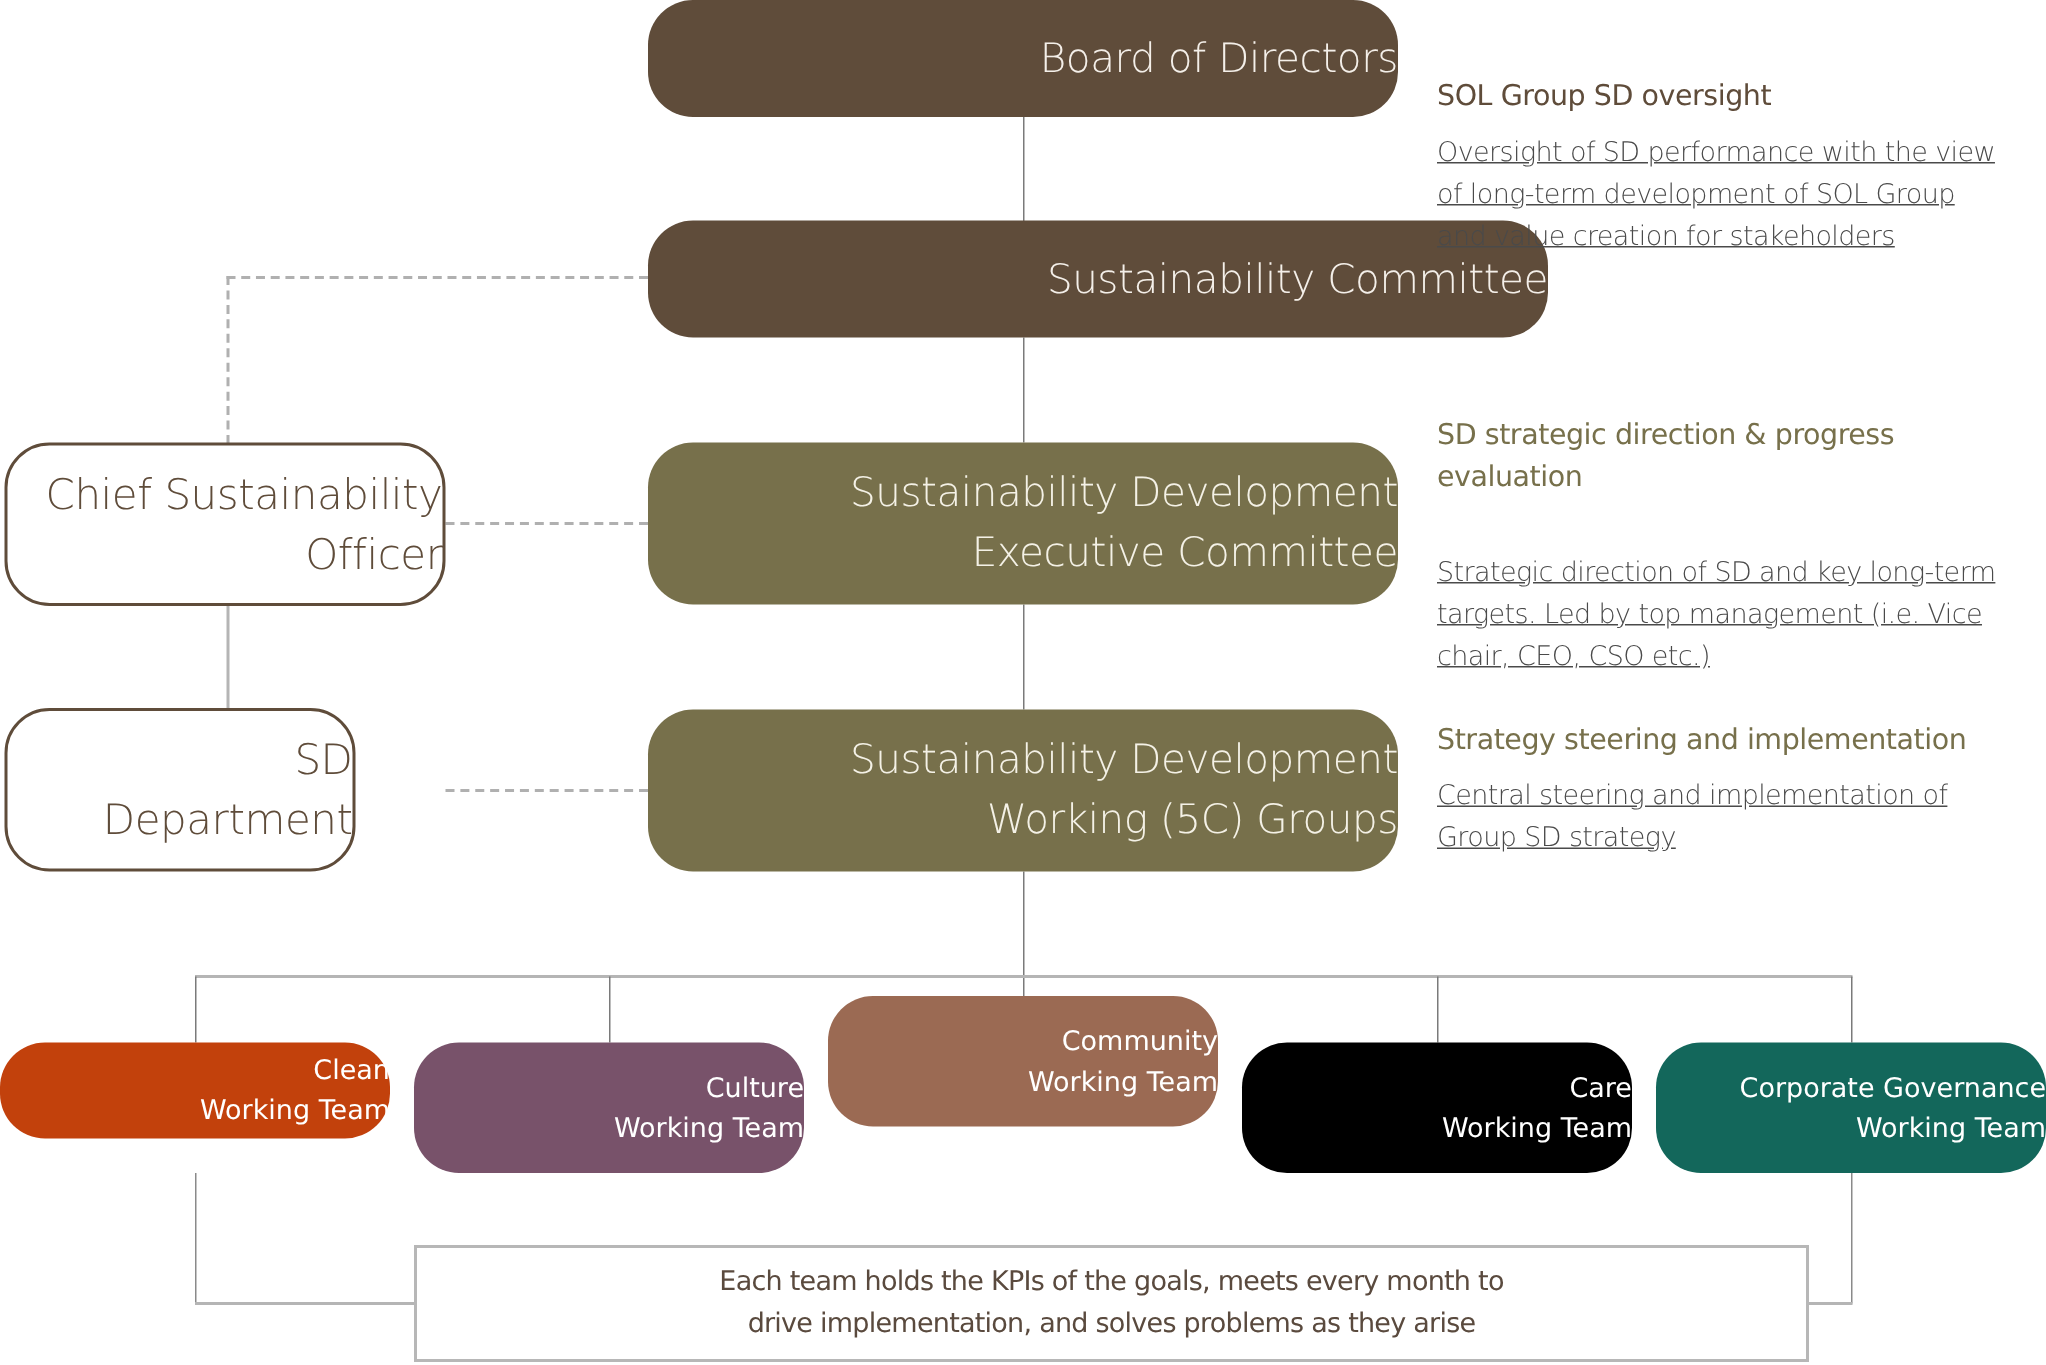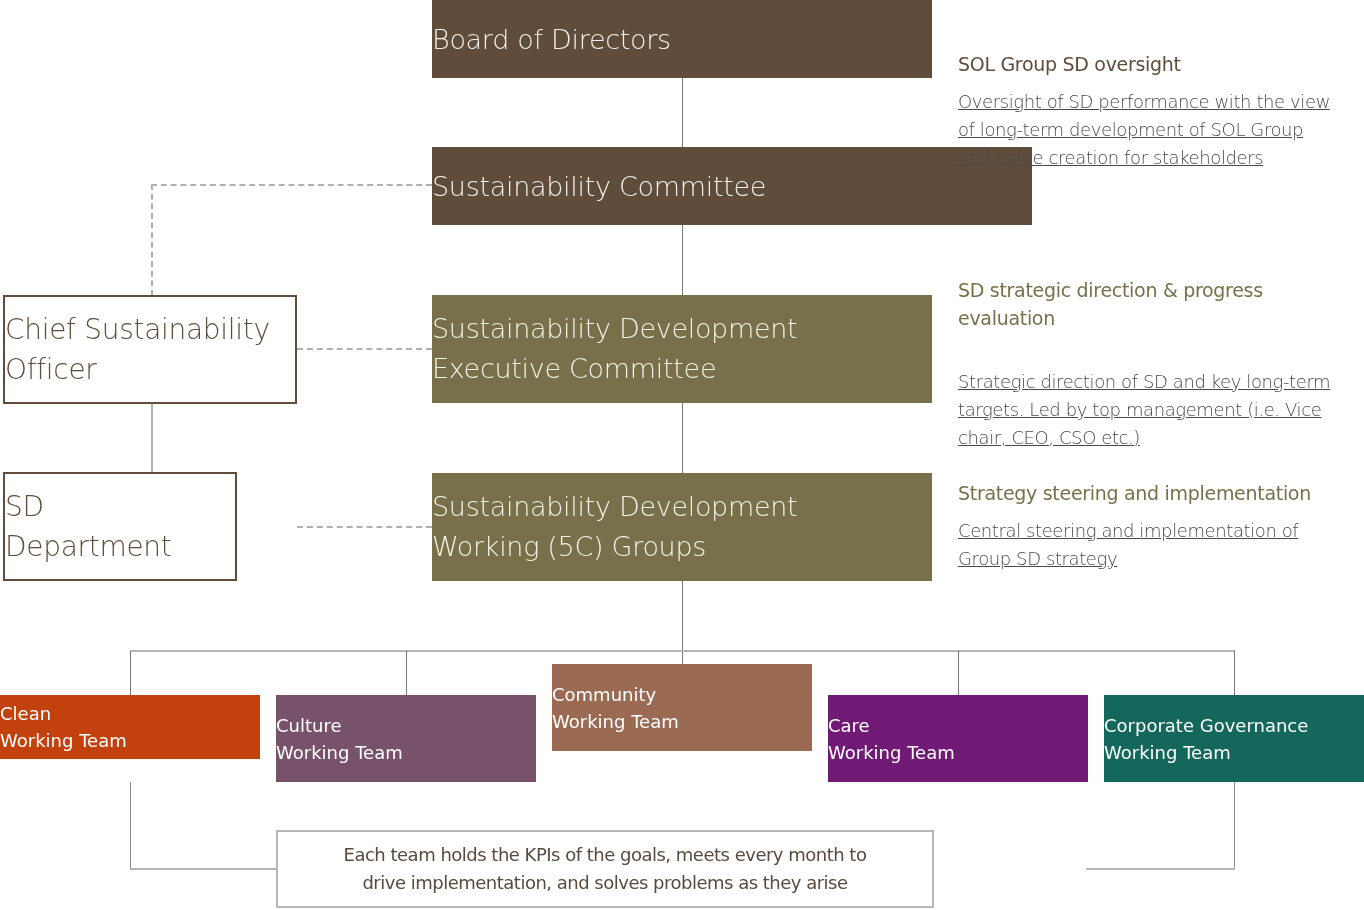--- a/index.html
+++ b/index.html
@@ -1,29 +1,29 @@
 <!DOCTYPE html>
 <html><head>
 <meta charset="utf-8">
 <style>
   html, body { margin: 0; padding: 0; background: #ffffff; }
   body { width: 1364px; height: 910px; position: relative; overflow: hidden; font-family: "DejaVu Sans", sans-serif; }
   .abs { position: absolute; }
-  .box { position: absolute; display: flex; flex-direction: column; align-items: flex-start; justify-content: center; text-align: center; box-sizing: border-box; }
+  .box { position: absolute; display: flex; flex-direction: column; align-items: flex-end; justify-content: center; text-align: center; box-sizing: border-box; border-radius: 30px; }
   .dark { background: #5f4c3a; color: #f4efe9; font-size: 27px; font-weight: 200; letter-spacing: -0.3px; }
   .olive { background: #77704b; color: #f4f1e6; font-size: 27px; font-weight: 200; line-height: 40px; letter-spacing: -0.3px; }
   .outline { background: #fff; border: 2px solid #5f4c3a; color: #5f4c3a; font-size: 28px; font-weight: 200; line-height: 40px; letter-spacing: -0.3px; }
   .team { color: #ffffff; font-size: 18px; line-height: 27px; }
   .vline { position: absolute; width: 1px; background: #7a7a7a; }
   .hline { position: absolute; height: 2px; background: #b5b5b5; }
   .dash-h { position: absolute; height: 0; border-top: 2px dashed #b0b0b0; }
   .dash-v { position: absolute; width: 0; border-left: 2px dashed #b0b0b0; }
   .side-title { position: absolute; left: 958px; font-size: 19px; line-height: 28px; letter-spacing: -0.3px; }
   .side-desc { position: absolute; left: 958px; width: 400px; color: #4a4a4a; font-size: 18px; line-height: 28px; font-weight: 200; letter-spacing: -0.4px; text-decoration: underline; }
-  .note { position: absolute; left: 276px; top: 830px; width: 658px; height: 78px; border: 2px solid #b7b7b7; background: #fff; box-sizing: border-box; color: #5a4a3e; font-size: 18px; line-height: 28px; text-align: center; display: flex; flex-direction: column; justify-content: center; letter-spacing: -0.5px; }
+  .note { position: absolute; left: 276px; top: 830px; width: 930px; height: 78px; border: 2px solid #b7b7b7; background: #fff; box-sizing: border-box; color: #5a4a3e; font-size: 18px; line-height: 28px; text-align: center; display: flex; flex-direction: column; justify-content: center; letter-spacing: -0.5px; }
 </style>
 </head>
 <body>
 
 <div class="vline" style="left:682px; top:78px; height:70px;"></div>
 <div class="vline" style="left:682px; top:225px; height:70px;"></div>
 <div class="vline" style="left:682px; top:403px; height:70px;"></div>
 <div class="vline" style="left:682px; top:581px; height:114px;"></div>
 <div class="hline" style="left:130px; top:650px; width:1105px;"></div>
 <div class="vline" style="left:130px; top:651px; height:44px;"></div>
@@ -89,21 +89,21 @@
   <span>Working Team</span>
 </div>
 <div class="box team" style="left:276px; top:695px; width:260px; height:87px; background:#78526a;">
   <span>Culture</span>
   <span>Working Team</span>
 </div>
 <div class="box team" style="left:552px; top:664px; width:260px; height:87px; background:#9b6a53;">
   <span>Community</span>
   <span>Working Team</span>
 </div>
-<div class="box team" style="left:828px; top:695px; width:260px; height:87px; background:#701a75;">
+<div class="box team" style="left:828px; top:695px; width:260px; height:87px; background:#000000;">
   <span>Care</span>
   <span>Working Team</span>
 </div>
 <div class="box team" style="left:1104px; top:695px; width:260px; height:87px; background:#13675b;">
   <span>Corporate Governance</span>
   <span>Working Team</span>
 </div>
 
 <div class="vline" style="left:130px; top:782px; height:87px; background:#8a8a8a;"></div>
 <div class="hline" style="left:130px; top:868px; width:147px;"></div>

